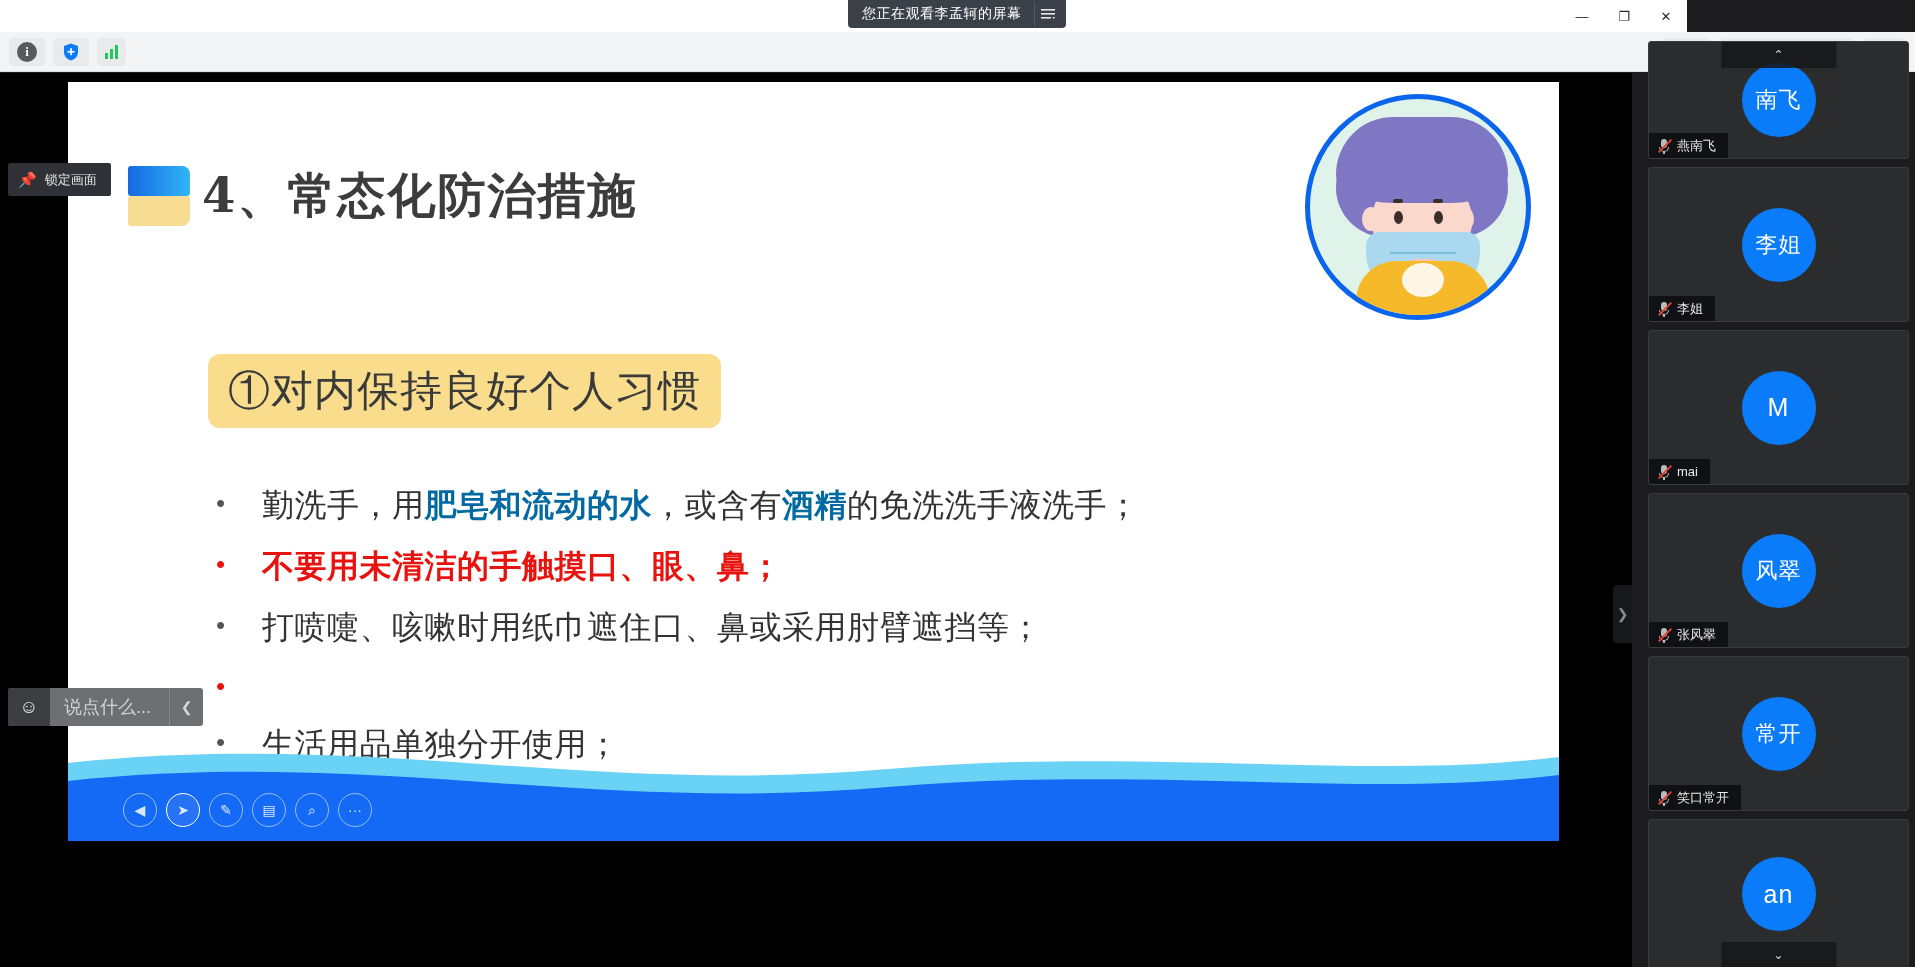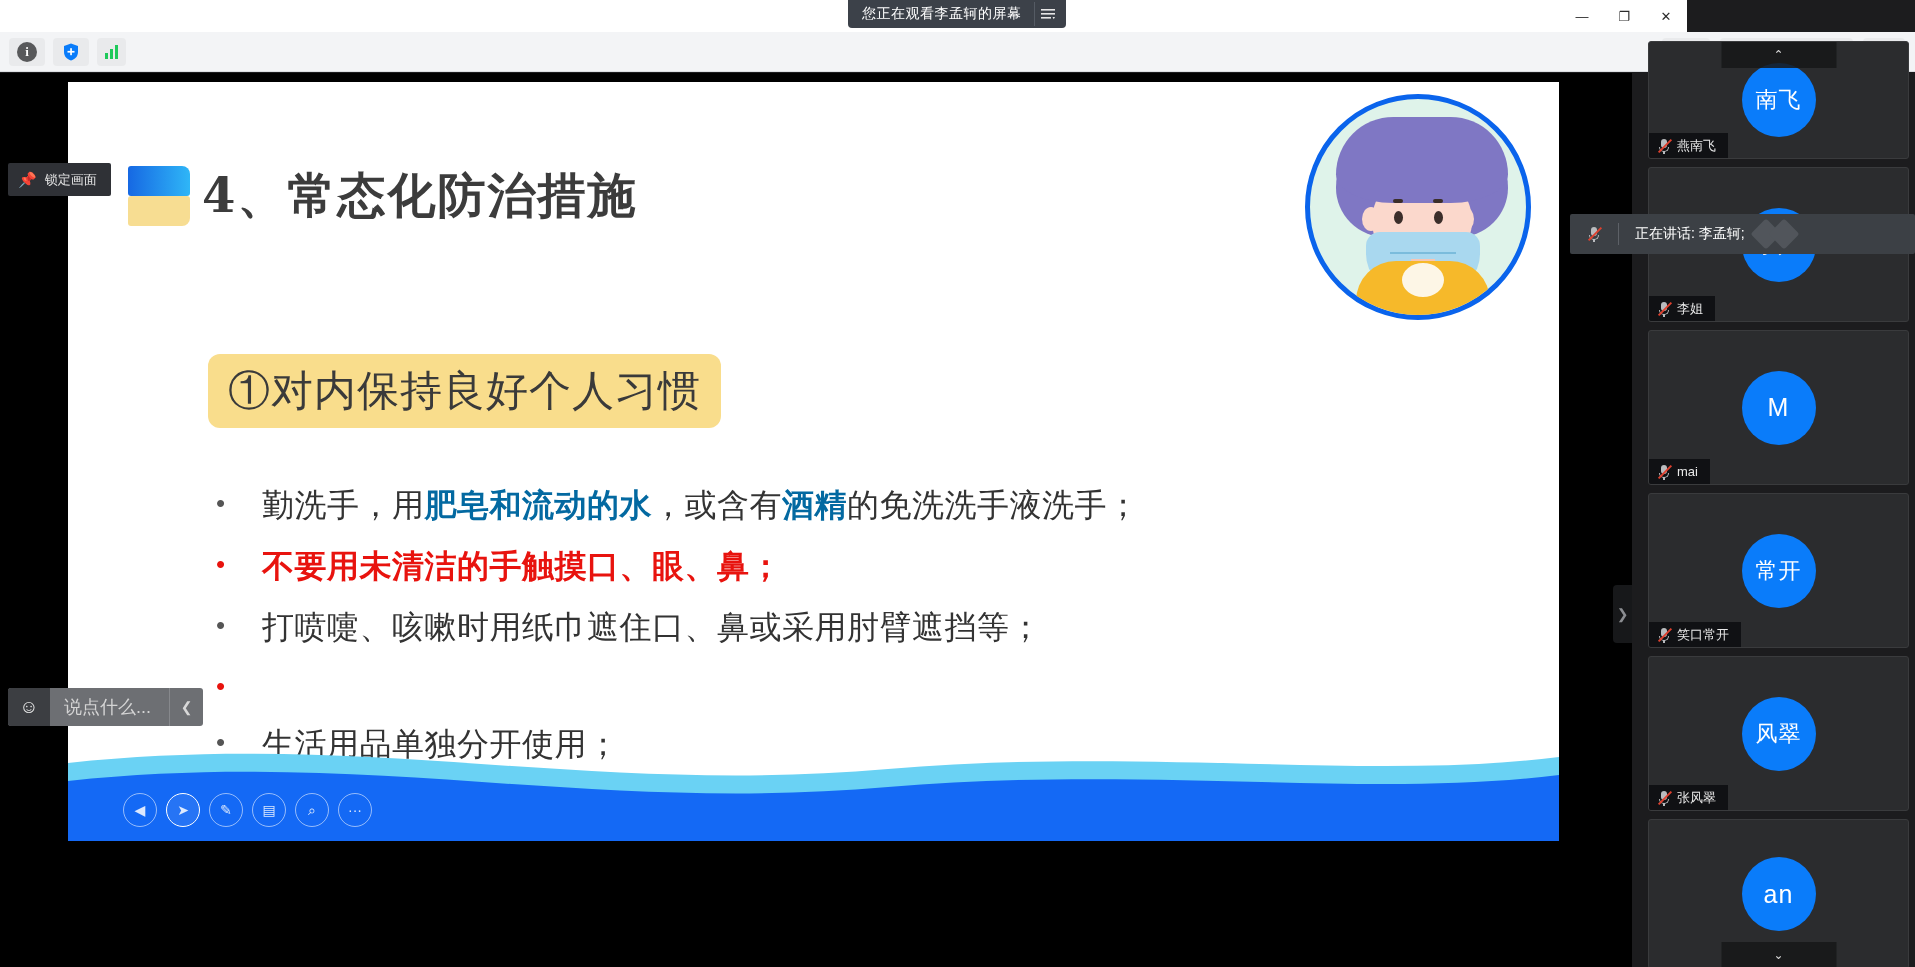--- a/index.html
+++ b/index.html
@@ -361,36 +361,20 @@
 
     <div class="chatbar">
       <span class="emoji">☺</span>
       <span class="inp">说点什么...</span>
       <span class="collapse">❮</span>
     </div>
 
     <div class="panel-handle">❯</div>
   </div>
 
-  <div class="speaking">
-    <span class="micwrap">
-      <span class="mic-mute">
-          <span class="body"></span>
-          <span class="stand"></span>
-          <span class="base"></span>
-          <span class="slash"></span>
-        </span>
-    </span>
-    <span class="sep"></span>
-    <span class="txt">正在讲话: 李孟轲;</span>
-    <span class="diamonds">
-      <span class="dm"></span>
-        <span class="dm"></span>
-    </span>
-  </div>
 
   <div class="strip" id="strip">
       <div class="tile first">
         <div class="avatar">南飞</div>
         <div class="nametag">
           <span class="mic-mute">
             <span class="body"></span>
             <span class="stand"></span>
             <span class="base"></span>
             <span class="slash"></span>
@@ -417,42 +401,42 @@
           <span class="mic-mute">
             <span class="body"></span>
             <span class="stand"></span>
             <span class="base"></span>
             <span class="slash"></span>
           </span>
           <span>mai</span>
         </div>
       </div>
       <div class="tile">
+        <div class="avatar">风翠</div>
+        <div class="nametag">
+          <span class="mic-mute">
+            <span class="body"></span>
+            <span class="stand"></span>
+            <span class="base"></span>
+            <span class="slash"></span>
+          </span>
+          <span>张风翠</span>
+        </div>
+      </div>
+      <div class="tile">
         <div class="avatar">常开</div>
         <div class="nametag">
           <span class="mic-mute">
             <span class="body"></span>
             <span class="stand"></span>
             <span class="base"></span>
             <span class="slash"></span>
           </span>
           <span>笑口常开</span>
         </div>
       </div>
-      <div class="tile">
-        <div class="avatar">风翠</div>
-        <div class="nametag">
-          <span class="mic-mute">
-            <span class="body"></span>
-            <span class="stand"></span>
-            <span class="base"></span>
-            <span class="slash"></span>
-          </span>
-          <span>张风翠</span>
-        </div>
-      </div>
       <div class="tile last">
         <div class="avatar latin">an</div>
         <div class="scroll-btn down">⌄</div>
       </div>
     </div>
 
 </div>
 
 </body></html>

